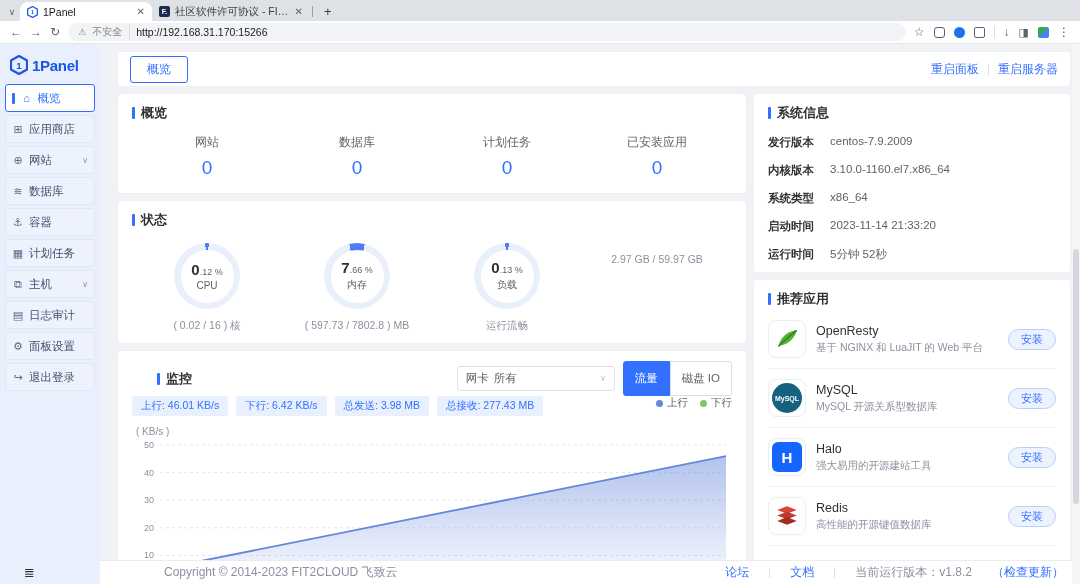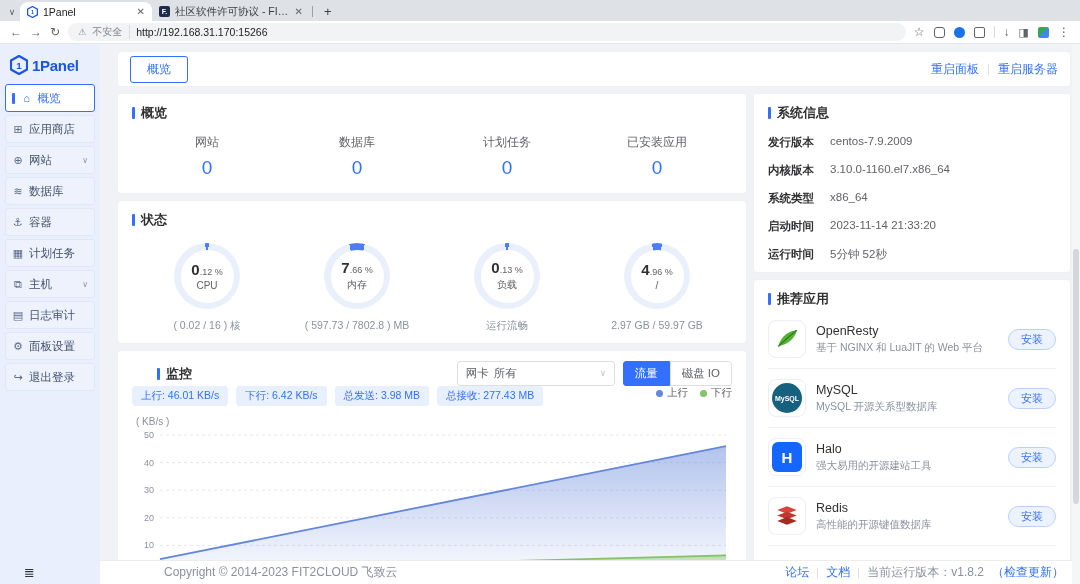--- a/index.html
+++ b/index.html
@@ -72,21 +72,21 @@
   .gnum { font-size:15px; font-weight:bold; color:#303133; line-height:1; }
   .gnum small { font-size:9px; font-weight:normal; color:#606266; }
   .glabel { font-size:10px; color:#606266; margin-top:3px; }
   .gsub { font-size:10.5px; color:#8a919f; margin-top:10px;text-align:center; }
 
   .mon-hdr { display:flex; justify-content:space-between;padding-left:25px; }
   .mon-ctrl { display:flex; align-items:center; gap:8px; }
   .nic-select { width:158px; height:25px; border:1px solid #dcdfe6; border-radius:3px; display:flex; align-items:center; font-size:11.5px; color:#606266; padding:0 8px; gap:5px; cursor:pointer; background:#fff;font-family:Liberation Mono, monospace; }
   .nic-select .chv { margin-left:auto; color:#c0c4cc; font-size:9px; }
   .btn-group { display:flex; }
-  .bg-btn { height:25px; padding:0 11px; font-size:11.5px; display:flex; align-items:center; border:1px solid #dcdfe6; background:#fff; color:#606266; cursor:pointer; }
+  .bg-btn { height:35px; padding:0 11px; font-size:11.5px; display:flex; align-items:center; border:1px solid #dcdfe6; background:#fff; color:#606266; cursor:pointer; }
   .bg-btn.on { background:#3370ff; border-color:#3370ff; color:#fff; }
   .bg-btn:first-child { border-radius:3px 0 0 3px; }
   .bg-btn:last-child { border-radius:0 3px 3px 0; }
 
   .badge-row { display:flex; align-items:flex-start; margin-top:0; }
   .badges { display:flex; gap:8px; }
   .badge { background:#e8f0fe; color:#3370ff; font-size:10.5px; padding:3px 9px; border-radius:3px; }
   .legend { margin-left:auto; display:flex; gap:12px; font-size:10.5px; color:#606266; }
   .litem { display:flex; align-items:center; gap:4px; cursor:pointer; }
   .ldot { width:7px; height:7px; border-radius:50%; }
@@ -104,21 +104,21 @@
   .ainfo { flex:1; min-width:0; }
   .aname { font-size:12.5px; color:#303133; }
   .adesc { font-size:10.5px; color:#8a919f; margin-top:3px; white-space:nowrap; overflow:hidden; }
   .install { height:21px; padding:0 12px; border:1px solid #b9d0fb; background:#ecf3ff; color:#3370ff; font-size:11px; border-radius:11px; cursor:pointer; flex:0 0 auto; }
   .ic-mysql { width:30px; height:30px; border-radius:50%; background:#16617f; color:#fff; font-size:7px; font-weight:bold; display:flex; align-items:center; justify-content:center; }
   .ic-halo { width:30px; height:30px; border-radius:6px; background:#1466ff; color:#fff; font-size:15px; font-weight:bold; display:flex; align-items:center; justify-content:center; }
 
   .footer { position:absolute; left:0; right:0; bottom:0; height:24px; display:flex; z-index:20; }
   .f-left { width:100px; background:#e9effc; display:flex; align-items:center; padding-left:24px; font-size:13px; color:#303133; cursor:pointer; }
   .f-main { flex:1; background:#fff; border-top:1px solid #ececec; display:flex; align-items:center; justify-content:space-between; padding:0 16px 0 64px; font-size:12px; color:#8a919f; }
-  .f-right { display:flex; align-items:center; gap:8px; }
+  .f-right { display:flex; align-items:center; gap:20px; }
   .f-right .lk { color:#3370ff; cursor:pointer; }
   .f-right .vsep { width:1px; height:10px; background:#dcdfe6; }
 
   .sb-track { position:absolute; right:0; top:44px; bottom:0; width:8px; background:#f5f6f7; z-index:30; }
   .sb-thumb { position:absolute; right:1px; top:205px; width:6px; height:255px; background:#d4d7dc; border-radius:3px; }
 </style>
 </head>
 <body>
 
 <div class="tabstrip">
@@ -284,26 +284,20 @@
             <div class="gauge">
               <div class="ring" style="background: conic-gradient(from -3deg, rgb(78, 124, 245) 0deg, rgb(78, 124, 245) 6deg, rgb(233, 240, 252) 6deg, rgb(233, 240, 252) 360deg);">
                 <div class="ring-in">
                   <div class="gnum"><span>0</span><small>.13 %</small></div>
                   <div class="glabel">负载</div>
                 </div>
               </div>
               <div class="gsub">运行流畅</div>
             </div>
             <div class="gauge">
-              <div class="ring" style="background: conic-gradient(from -8.928deg, rgb(78, 124, 245) 0deg, rgb(78, 124, 245) 17.856deg, rgb(233, 240, 252) 17.856deg, rgb(233, 240, 252) 360deg);">
-                <div class="ring-in">
-                  <div class="gnum"><span>4</span><small>.96 %</small></div>
-                  <div class="glabel">/</div>
-                </div>
-              </div>
               <div class="gsub">2.97 GB / 59.97 GB</div>
             </div>
           </div>
         </div>
 
         <div class="card" style="height:240px; overflow:hidden;">
           <div class="mon-hdr">
             <div class="ctitle">
               <span class="cbar"></span>
               <span>监控</span>

